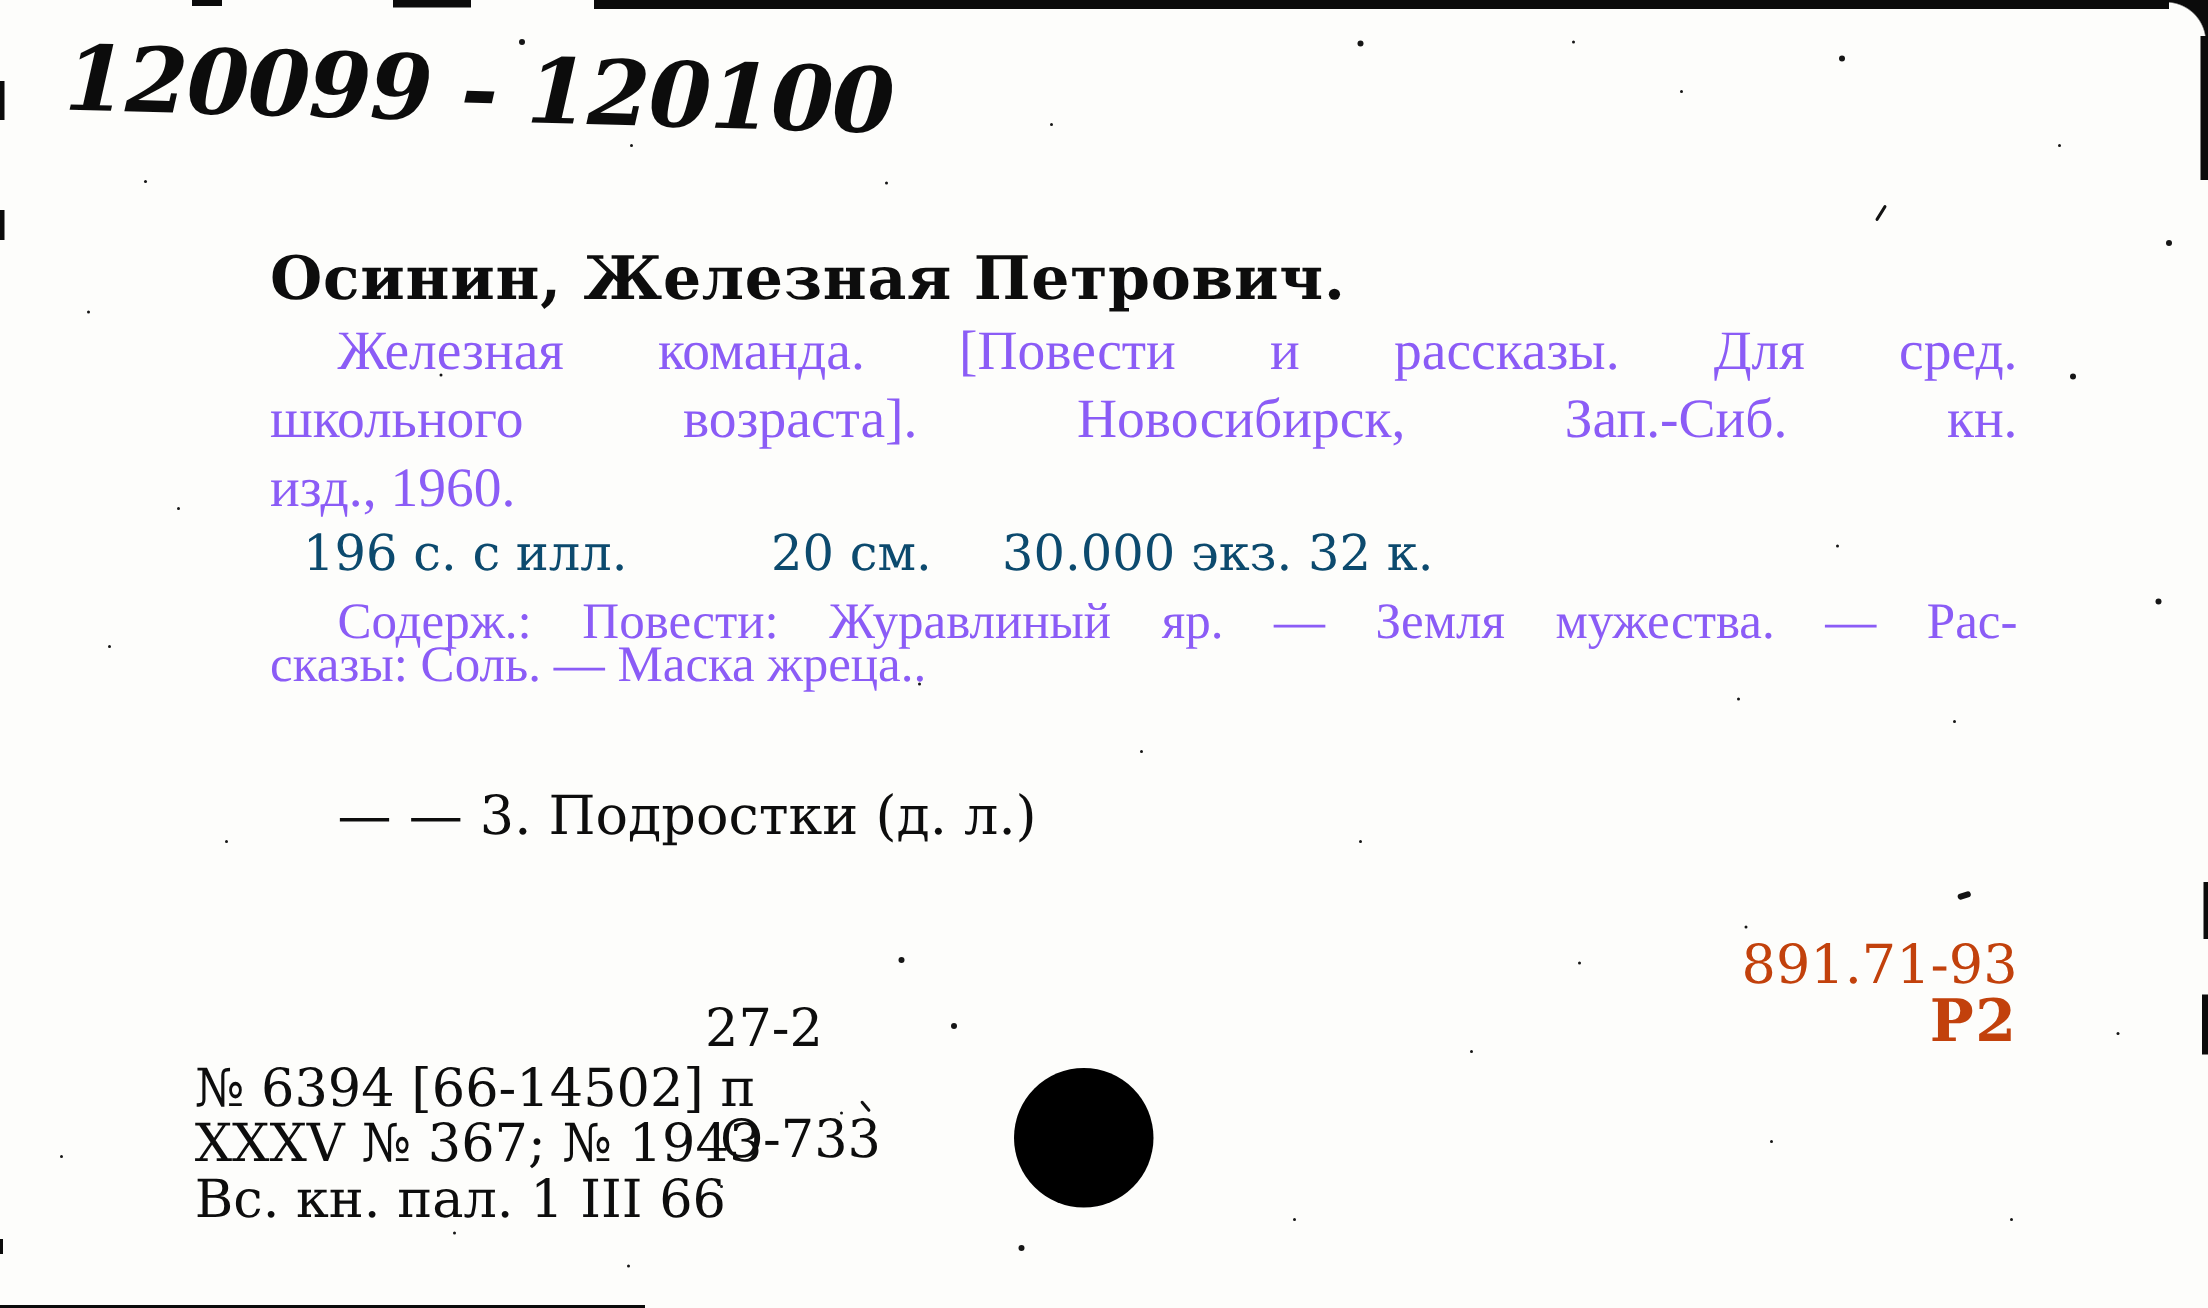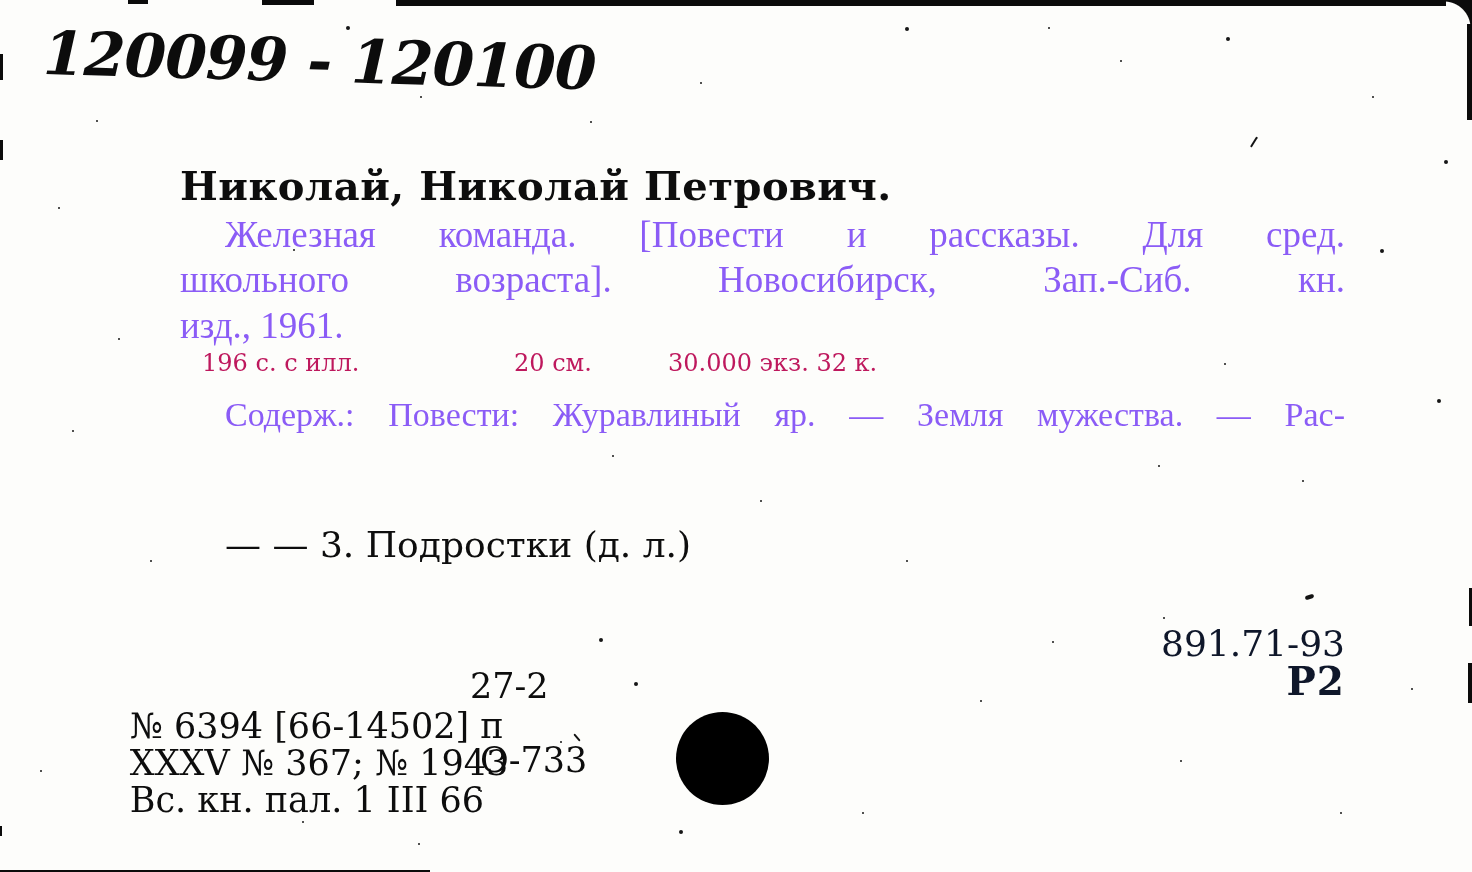--- a/index.html
+++ b/index.html
@@ -29,36 +29,36 @@
   .t-line{
     position:absolute;left:180px;width:1165px;
     font-size:37px;line-height:42px;color:#8b5cf6;white-space:normal;font-family:Liberation Serif, serif;
   }
   .just{text-align:justify;text-align-last:justify;}
   .indent{padding-left:45px;width:1120px;}
   .t1{top:214px;}
   .t2{top:259px;}
   .t3{top:305px;}
 
-  .collation{position:absolute;left:180px;top:349px;width:1165px;height:36px;font-size:24px;color:#be185d;}
+  .collation{position:absolute;left:180px;top:349px;width:1165px;height:36px;font-size:33px;color:#0c4a6e;}
   .collation .c-pag{position:absolute;left:22px;}
   .collation .c-size{position:absolute;left:322px;margin-left:12px;}
   .collation .c-run{position:absolute;left:488px;}
 
   .cont1{top:394px;font-size:34px;}
   .cont1.indent{width:1120px;}
   .cont2{top:423px;font-size:34px;}
 
   .tracing{
     position:absolute;left:225px;top:524px;
     font-size:36px;color:#0d0d0d;white-space:pre;
   }
 
   
-  .class-block{position:absolute;left:1000px;top:626px;width:345px;text-align:right;color:#0f172a;}
+  .class-block{position:absolute;left:1000px;top:626px;width:345px;text-align:right;color:#c2410c;}
   .class-udc{font-size:36px;line-height:36px;}
   .class-lit{font-size:39px;line-height:36px;font-weight:700;letter-spacing:1px;margin-top:1px;}
 
   
   .footer{position:absolute;left:63px;top:666px;width:590px;font-size:35px;color:#0d0d0d;}
   .f-line{position:relative;height:37px;white-space:pre;}
   .f-col2a{position:absolute;left:407px;top:0;}
   .f-col2b{position:absolute;left:417px;top:0;}
 
   
@@ -105,33 +105,34 @@
   .tick-b{left:1305px;top:595px;width:9px;height:4px;border-radius:2px;transform:rotate(-18deg);}
   .tick-c{left:576px;top:733px;width:2px;height:9px;transform:rotate(-40deg);}
 </style>
 </head>
 <body>
 
 <div class="card">
 
   <div class="handwritten">120099 - 120100</div>
 
-  <div class="author-heading">Николай, Николай Петрович.</div>
+  <div class="author-heading">Осинин, Железная Петрович.</div>
 
   <div class="t-line t1 just indent">Железная команда. [Повести и рассказы. Для сред.</div>
   <div class="t-line t2 just">школьного возраста]. Новосибирск, Зап.-Сиб. кн.</div>
-  <div class="t-line t3">изд., 1961.</div>
+  <div class="t-line t3">изд., 1960.</div>
 
   <div class="collation">
     <span class="c-pag">196 с. с илл.</span>
     <span class="c-size">20 см.</span>
     <span class="c-run">30.000 экз. 32 к.</span>
   </div>
 
   <div class="t-line cont1 just indent">Содерж.: Повести: Журавлиный яр. — Земля мужества. — Рас-</div>
+  <div class="t-line cont2">сказы: Соль. — Маска жреца..</div>
 
   <div class="tracing">— — 3. Подростки (д. л.)</div>
 
   <div class="class-block">
     <div class="class-udc">891.71-93</div>
     <div class="class-lit">Р2</div>
   </div>
 
   <div class="footer">
     <div class="f-line">

